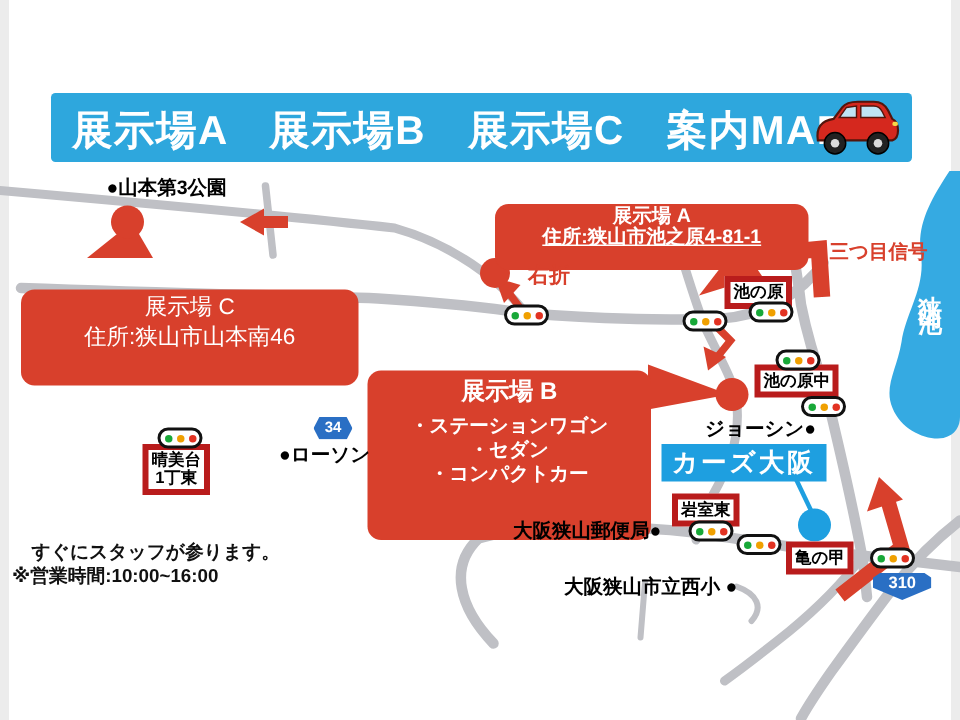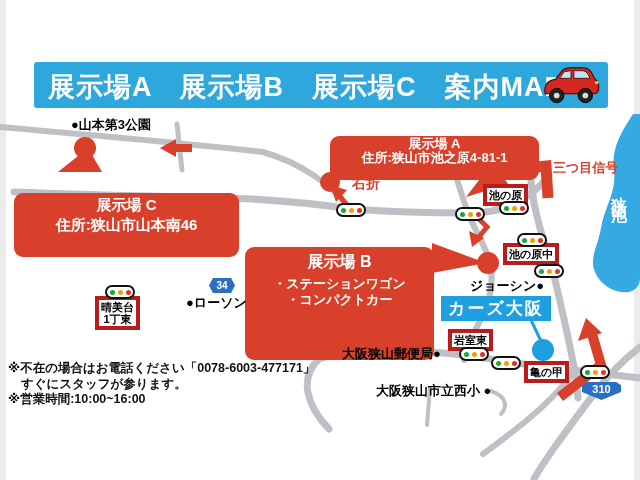--- a/index.html
+++ b/index.html
@@ -10,24 +10,24 @@
   
   .header{position:absolute;left:34px;top:62px;width:574px;height:46px;background:#2ea7dd;border-radius:3px;}
   .header-title{position:absolute;left:14px;top:7px;color:#fff;font-weight:bold;font-size:27px;letter-spacing:1px;white-space:nowrap;}
   .car{position:absolute;right:6px;top:2px;}
   
   svg.maplayer{position:absolute;left:0;top:0;}
   
   .callout{position:absolute;background:#d8402c;color:#fff;text-align:center;border-radius:9px;z-index:5;margin-top:24px;}
   .co-a{left:330px;top:112px;width:209px;height:43px;padding-top:1px;}
   .co-a .t1{font-size:13px;font-weight:bold;line-height:14px;}
-  .co-a .t2{font-size:13px;font-weight:bold;line-height:14px;}
+  .co-a .t2{font-size:13px;font-weight:bold;line-height:14px;text-decoration:underline;}
   .co-a .t3{font-size:12px;font-weight:bold;line-height:13px;}
   .co-c{left:14px;top:169px;width:225px;height:62px;padding-top:2px;}
-  .co-c div{font-size:15px;font-weight:bold;line-height:20px;}
+  .co-c div{font-size:15px;font-weight:normal;line-height:20px;}
   .co-b{left:245px;top:223px;width:189px;height:108px;padding-top:5px;}
   .co-b .t1{font-size:16px;font-weight:bold;line-height:19px;}
   .co-b .t2{font-size:13.5px;font-weight:bold;line-height:17px;}
   .co-b .veh{font-size:13px;font-weight:bold;line-height:16px;}
   .co-b .gap{height:5px;}
   
   .ibox{position:absolute;background:#fff;border:4px solid #b91c1c;color:#000;font-weight:bold;
         font-size:11px;line-height:12px;padding:1px 2px;white-space:nowrap;z-index:6;}
   
   .lm{position:absolute;color:#000;font-weight:bold;font-size:13px;white-space:nowrap;z-index:6;}
@@ -136,20 +136,21 @@
 
 <div class="callout co-c">
   <div>展示場 C</div>
   <div>住所:狭山市山本南46</div>
 </div>
 
 <div class="callout co-b">
   <div class="t1">展示場 B</div>
   <div class="gap"></div>
   <div class="veh">・ステーションワゴン</div>
+  <div class="veh">・セダン</div>
   <div class="veh">・コンパクトカー</div>
 </div>
 
 <div class="lm" style="left:71px;top:116px;">●山本第3公園</div>
 <div class="lm" style="left:186px;top:294px;">●ローソン</div>
 <div class="lm" style="left:470px;top:277px;">ジョーシン●</div>
 <div class="lm" style="left:342px;top:345px;">大阪狭山郵便局●</div>
 <div class="lm" style="left:376px;top:382px;">大阪狭山市立西小 ●</div>
 <div class="dealer">カーズ大阪</div>
 <div class="lake-label">狭山池</div>
@@ -209,16 +210,15 @@
     <i class="y"></i>
     <i class="r"></i>
   </div>
 <div class="tl" style="left:580px;top:365px;">
     <i class="g"></i>
     <i class="y"></i>
     <i class="r"></i>
   </div>
 
 <div class="notes">
-  <div>※不在の場合はお電話ください「0078-6003-477171」</div>
   <div class="indent">すぐにスタッフが参ります。</div>
   <div>※営業時間:10:00~16:00</div>
 </div>
 
 </body></html>

